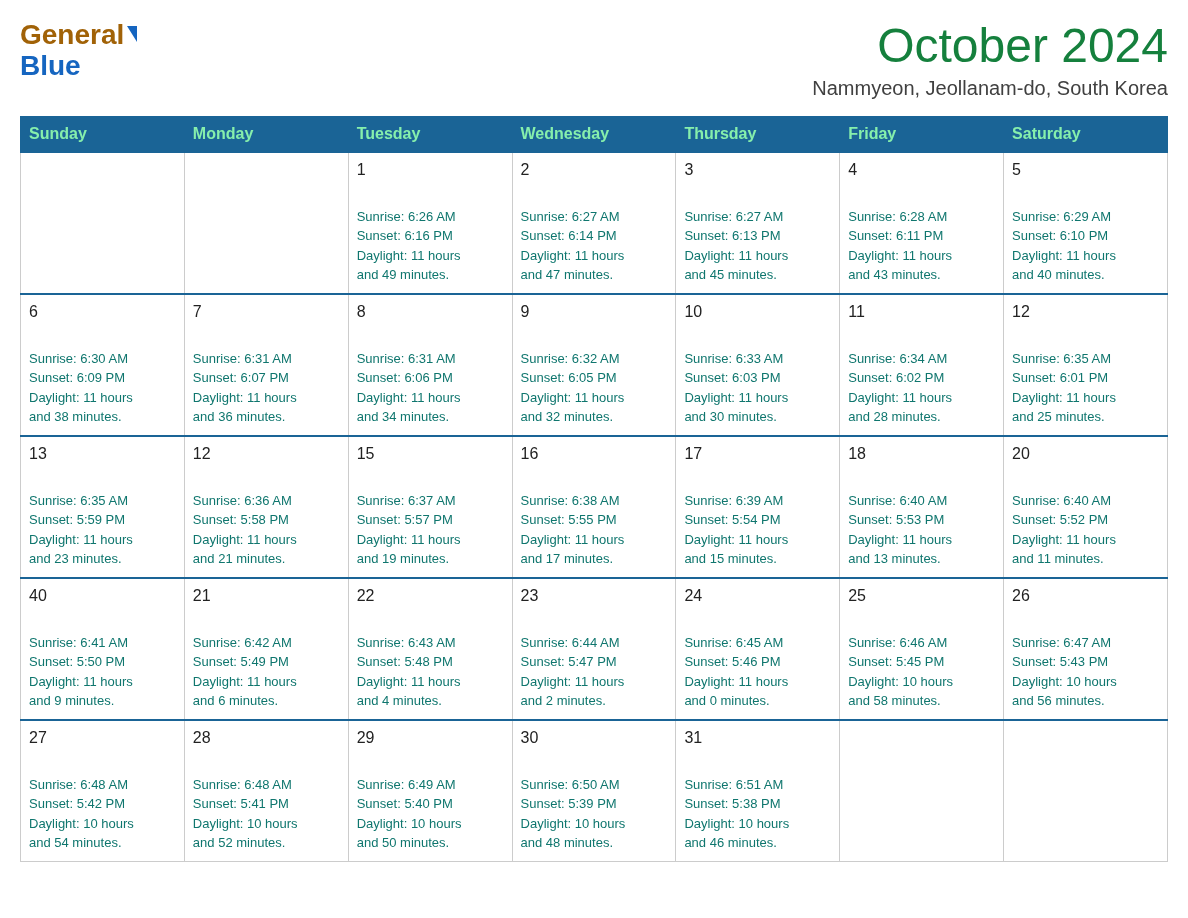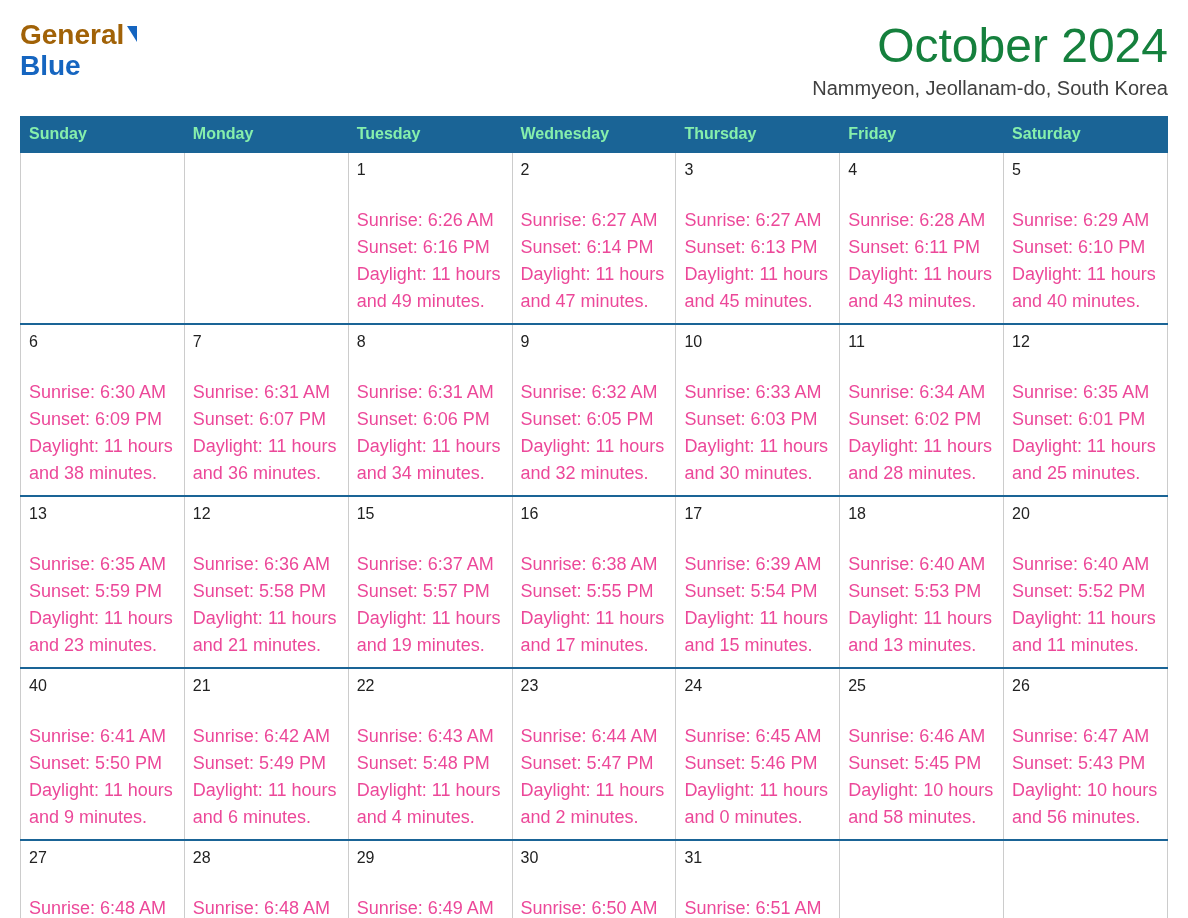--- a/index.html
+++ b/index.html
@@ -62,23 +62,23 @@
     .calendar-table tbody tr td.empty {
       background: #fff;
     }
     .day-number {
       font-size: 16px;
       font-weight: normal;
       color: #222;
       margin-bottom: 4px;
     }
     .day-info {
-      font-size: 18px;
+      font-size: 13px;
       line-height: 1.5;
-      color: #ec4899;
+      color: #0f766e;
       margin-top: 28px;
     }
   </style>
 </head>
 <body>
 
 <div class="header-area">
   <div class="logo-area">
     <div style="line-height:1.1;">
       <span style="font-size:28px; font-weight:bold; color:#a16207;">General</span><span style="display:inline-block; width:0; height:0; border-left:10px solid transparent; border-right:0px solid transparent; border-bottom:0px solid transparent; border-top:16px solid #1565c0; margin-left:3px; vertical-align:middle; position:relative; top:-6px;"></span>

